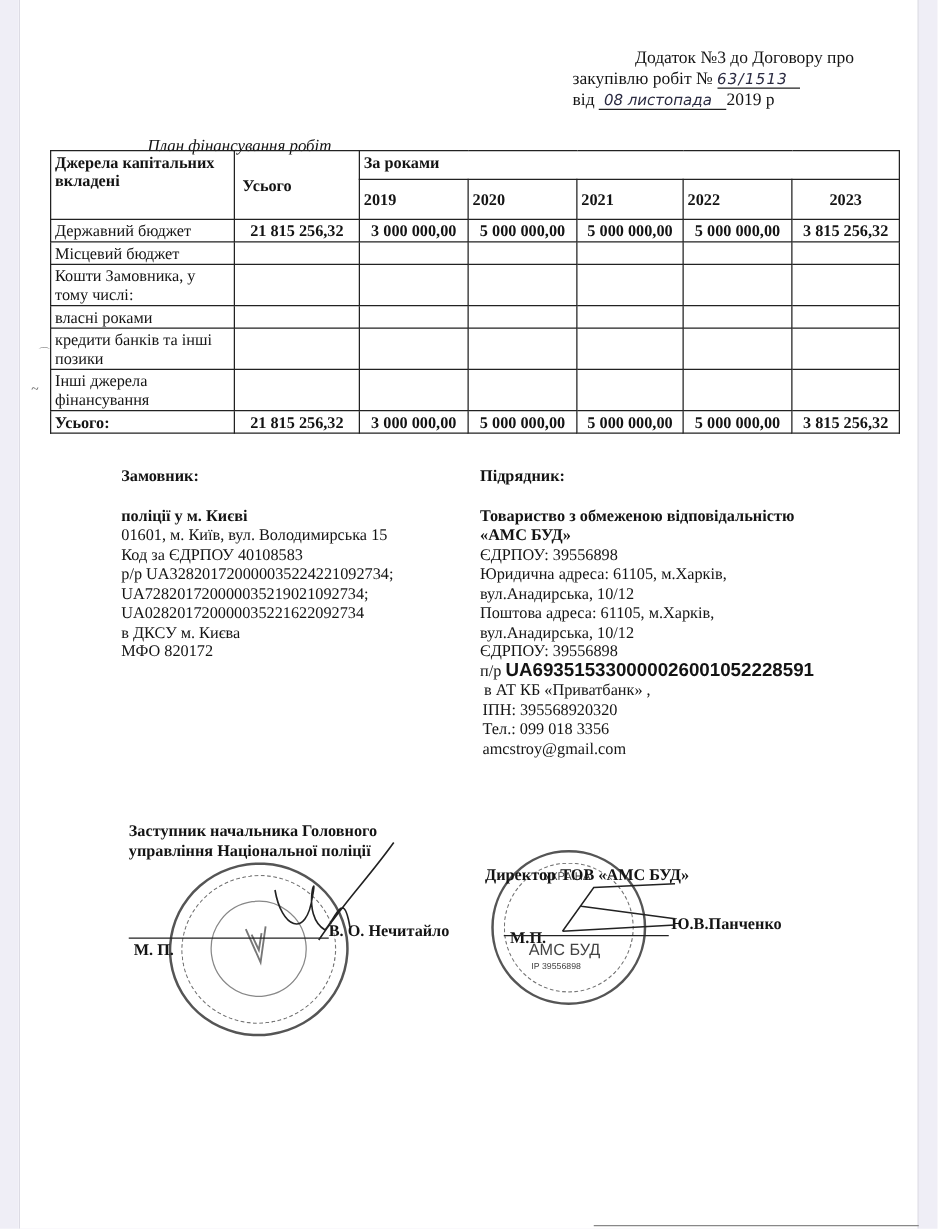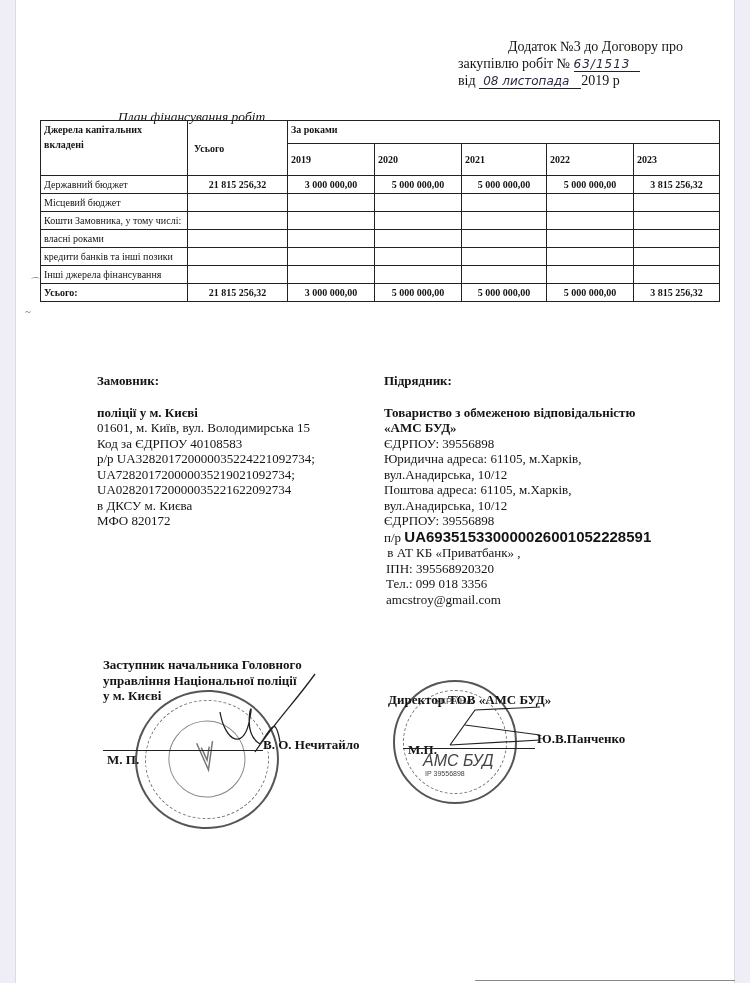--- a/index.html
+++ b/index.html
@@ -17,21 +17,21 @@
   .header-block { left:443px; top:38px; font-size:14px; line-height:17px; }
   .header-block .l1 { padding-left:50px; }
   .hand { font-family:"DejaVu Sans", sans-serif; font-size:12px; font-style:italic; color:#2a2a40;
           display:inline-block; border-bottom:1px solid #222; line-height:13px; }
   .hand.num { width:66px; letter-spacing:1px; }
   .hand.date { width:98px; padding-left:4px; }
   .plan-title { left:103px; top:109px; font-style:italic; font-size:13.5px; }
 
   table.fin {
     position:absolute; left:25px; top:120px;
-    border-collapse:collapse; font-size:10px; line-height:15px;
+    border-collapse:collapse; font-size:13px; line-height:15px;
   }
   table.fin td, table.fin th {
     border:1px solid #222; padding:1px 3px; vertical-align:top; font-weight:normal; text-align:left;
   }
   table.fin th { font-weight:bold; }
   table.fin .num { font-weight:bold; text-align:center; white-space:nowrap; }
   table.fin .src { width:140px; }
   table.fin .bold { font-weight:bold; }
 
   .party { font-size:13px; line-height:15.5px; }
@@ -76,21 +76,21 @@
         <tr>
       <th rowspan="2" class="src" style="height:52px;">Джерела капітальних вкладені</th>
       <th rowspan="2" style="width:90px; vertical-align:middle; padding-left:6px;">Усього</th>
       <th colspan="5" style="height:18px;">За роками</th>
     </tr>
     <tr>
       <th style="width:80px; height:26px; vertical-align:middle;">2019</th>
       <th style="width:80px; vertical-align:middle;">2020</th>
       <th style="width:78px; vertical-align:middle;">2021</th>
       <th style="width:80px; vertical-align:middle;">2022</th>
-      <th style="width:79px; vertical-align:middle;">2023</th>
+      <th style="width:79px; vertical-align:middle;text-align:center;">2023</th>
     </tr>
     <tr>
       <td>Державний бюджет</td>
       <td class="num">21 815 256,32</td>
       <td class="num">3 000 000,00</td>
       <td class="num">5 000 000,00</td>
       <td class="num">5 000 000,00</td>
       <td class="num">5 000 000,00</td>
       <td class="num">3 815 256,32</td>
     </tr>
@@ -187,32 +187,31 @@
 
   <div class="stamp" style="left:120px; top:690px; width:140px; height:135px; transform:rotate(-8deg);">
     <svg width="140" height="135" style="position:absolute;left:0;top:0;">
       <circle cx="70" cy="67" r="38" fill="none" stroke="#888" stroke-width="1"></circle>
       <path d="M62 50 L70 78 L78 50 M66 55 L70 68 L74 55" fill="none" stroke="#777" stroke-width="1.5"></path>
     </svg>
   </div>
   <div class="abs sig sig-left">
     <div>Заступник начальника Головного</div>
     <div>управління Національної поліції</div>
-    <div>у м. Києві</div>
   </div>
   <div class="abs sig" style="left:248px; top:737px;">В. О. Нечитайло</div>
   <div class="abs sig" style="left:92px; top:752px;">М. П.</div>
   <div class="sigline" style="left:88px; top:750px; width:160px;"></div>
   <svg class="scribble" style="left:170px; top:672px;" width="150" height="90">
     <path d="M130 2 C110 30 90 50 70 80 M35 40 C40 70 60 80 65 45 C70 20 55 60 75 72 C85 60 90 40 95 70" fill="none" stroke="#222" stroke-width="1.3"></path>
   </svg>
 
   <div class="stamp" style="left:378px; top:680px; width:120px; height:120px;">
     <div class="stamp-text" style="left:40px; top:14px;">УКРАЇНА</div>
-    <div class="stamp-text" style="left:28px; top:70px; font-size:16px;font-style:italic;">АМС БУД</div>
+    <div class="stamp-text" style="left:28px; top:70px; font-size:13px;">АМС БУД</div>
     <div class="stamp-text" style="left:30px; top:88px; font-size:7px;">ІР 39556898</div>
   </div>
   <div class="abs sig sig-right">Директор ТОВ «АМС БУД»</div>
   <div class="abs sig" style="left:522px; top:731px;">Ю.В.Панченко</div>
   <div class="abs sig" style="left:393px; top:742px;">М.П.</div>
   <div class="sigline" style="left:388px; top:748px; width:132px;"></div>
   <svg class="scribble" style="left:430px; top:705px;" width="100" height="45">
     <path d="M5 40 L30 5 L95 2 M20 20 L95 30 M5 40 L95 35" fill="none" stroke="#222" stroke-width="1.2"></path>
   </svg>
 

